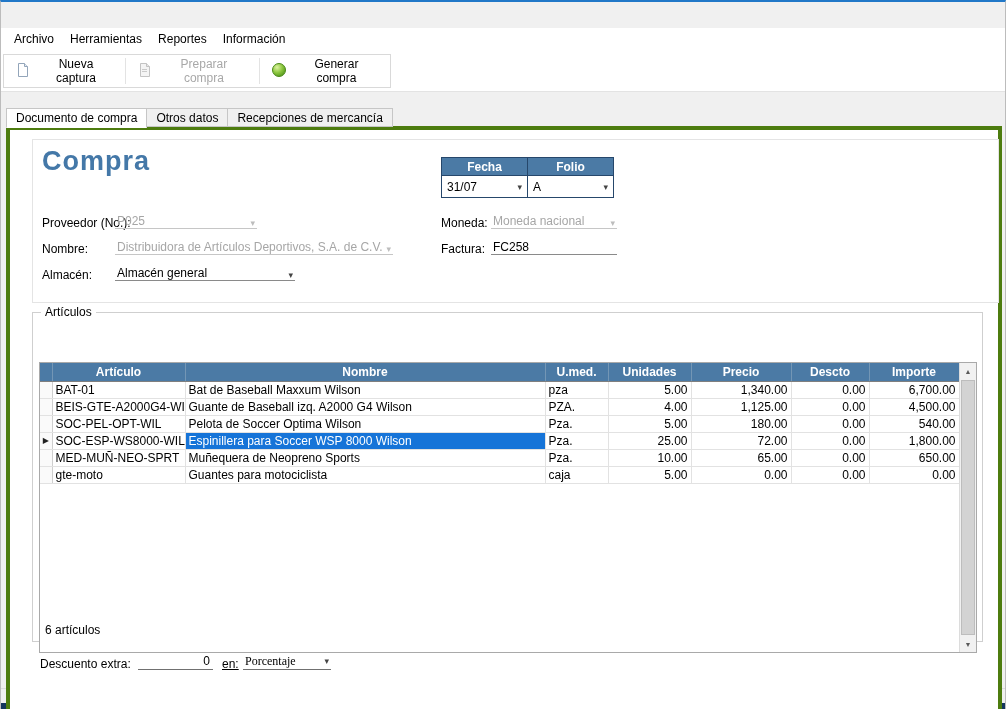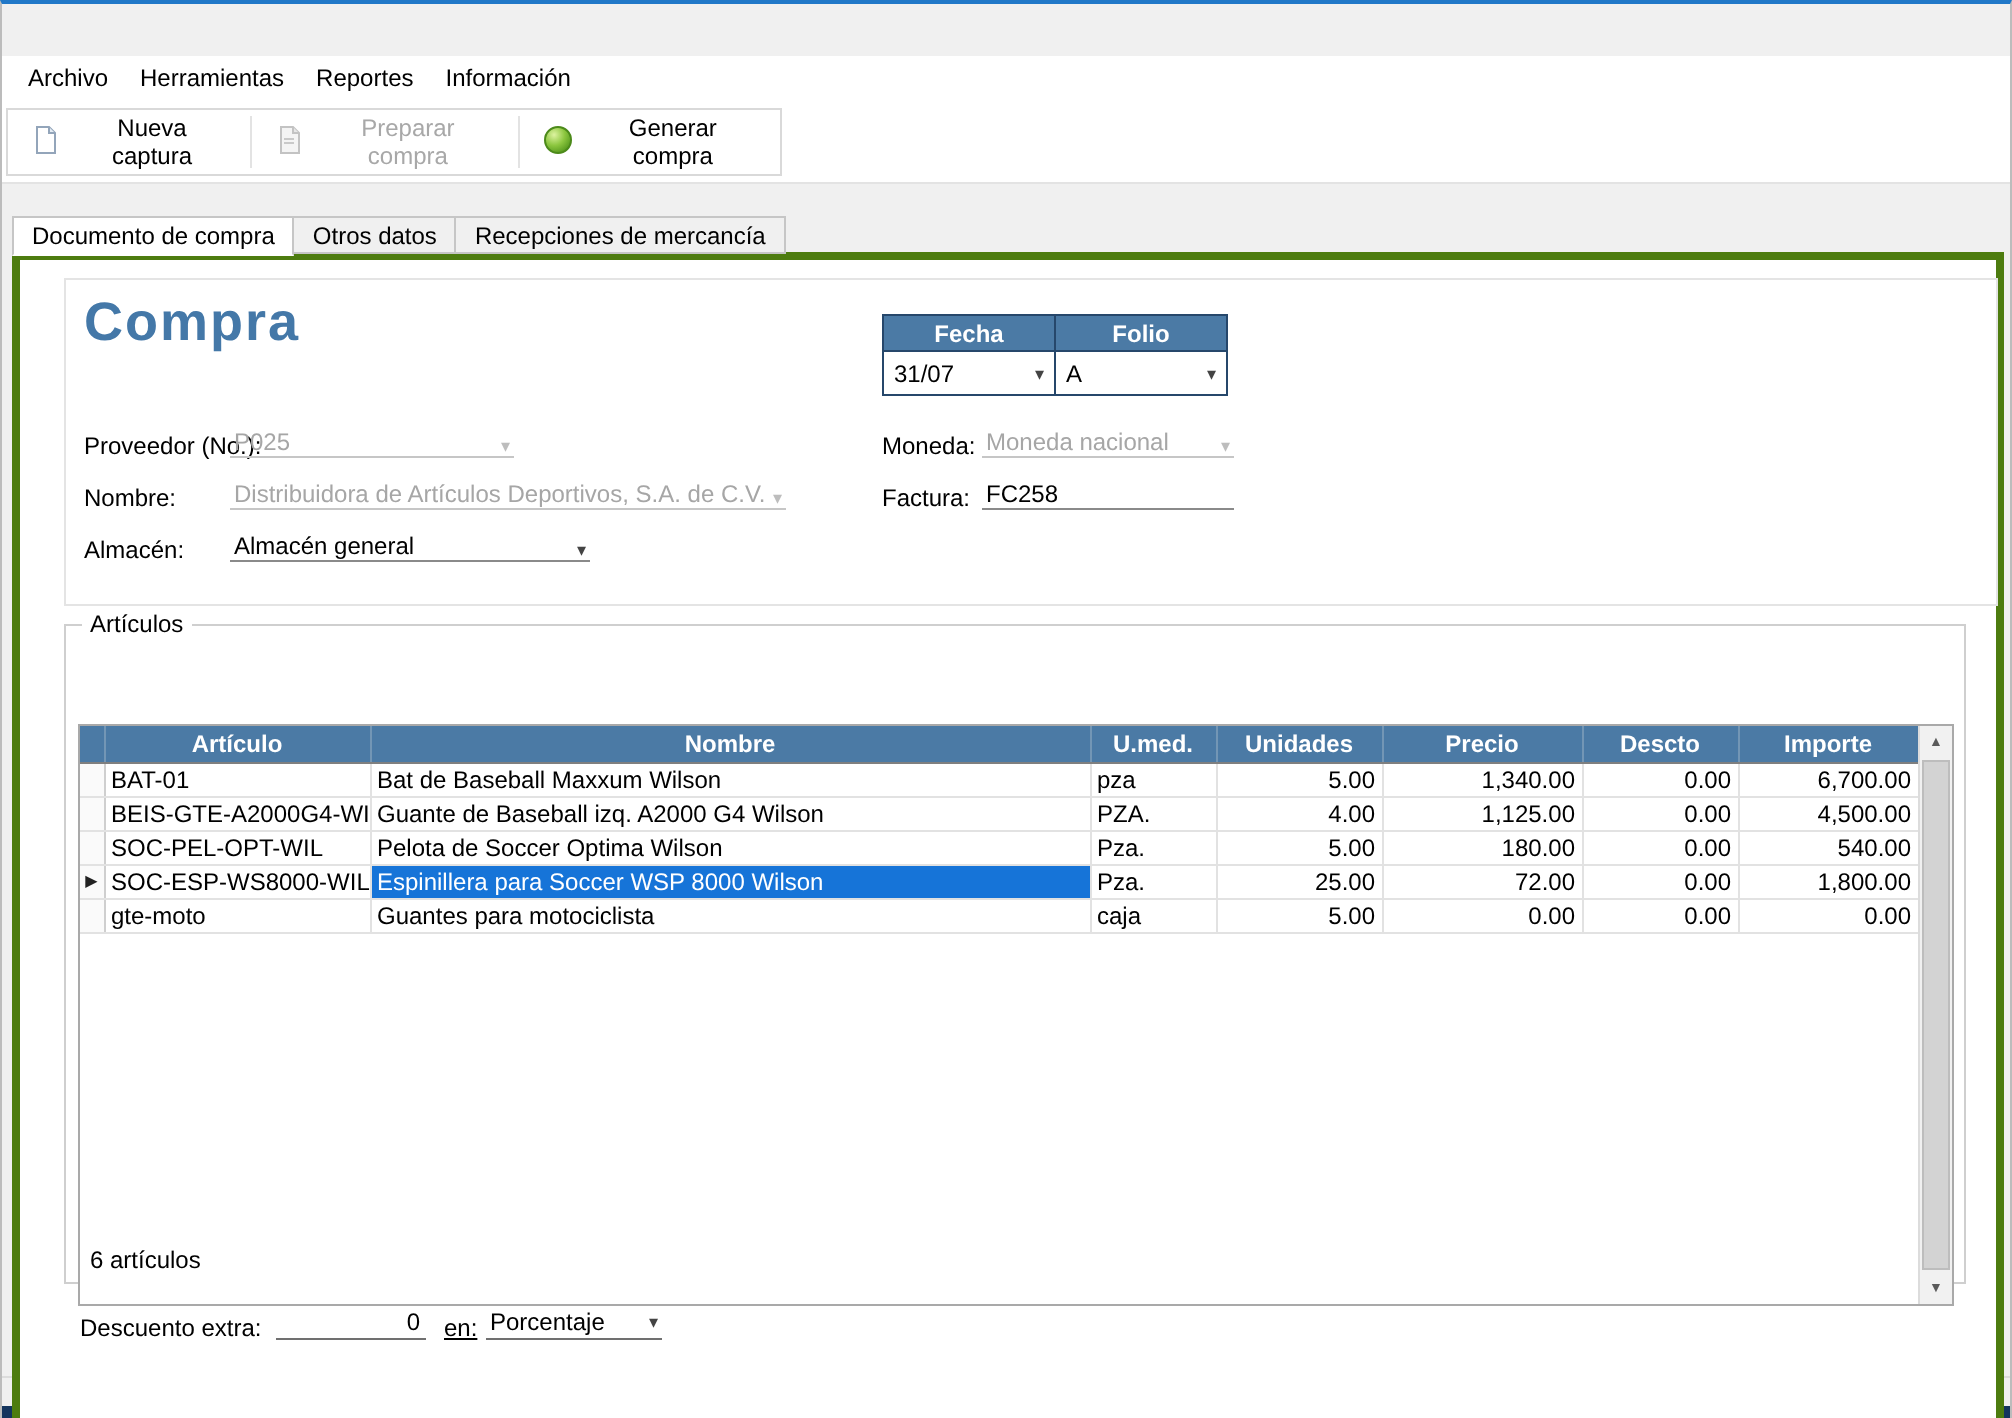--- a/index.html
+++ b/index.html
@@ -143,20 +143,21 @@
   .desc-input {
     position: absolute; left: 128px; top: 523px; width: 75px; height: 17px;
     display: flex; align-items: center; justify-content: flex-end;
     padding: 0 3px; border-bottom: 1px solid #707070;
   }
   .desc-en { position: absolute; left: 212px; top: 527px; text-decoration: underline; }
   .desc-combo {
     position: absolute; left: 233px; top: 523px; width: 88px; height: 17px;
     display: flex; align-items: center; padding: 0 2px;
     border-bottom: 1px solid #707070;
+    font-family: Liberation Serif, serif;
   }
   
   .statusbar {
     position: absolute; left: 0; right: 0; top: 686px; height: 17px;
     background: #f0f0f0; border-top: 1px solid #dcdcdc;
   }
   .sb-left { position: absolute; left: 8px; top: 2px; }
   .sb-div { position: absolute; left: 595px; top: 1px; bottom: 1px; width: 1px; background: #cfcfcf; }
   .sb-right { position: absolute; left: 603px; top: 2px; }
   .bottom-strip {
@@ -345,20 +346,30 @@
                 <td>SOC-ESP-WS8000-WIL</td>
                 <td class="focused">Espinillera para Soccer WSP 8000 Wilson</td>
                 <td>Pza.</td>
                 <td class="num">25.00</td>
                 <td class="num">72.00</td>
                 <td class="num">0.00</td>
                 <td class="num">1,800.00</td>
               </tr>
               <tr>
                 <td class="rowsel"></td>
+                <td>MED-MUÑ-NEO-SPRT</td>
+                <td>Muñequera de Neopreno Sports</td>
+                <td>Pza.</td>
+                <td class="num">10.00</td>
+                <td class="num">65.00</td>
+                <td class="num">0.00</td>
+                <td class="num">650.00</td>
+              </tr>
+              <tr>
+                <td class="rowsel"></td>
                 <td>gte-moto</td>
                 <td>Guantes para motociclista</td>
                 <td>caja</td>
                 <td class="num">5.00</td>
                 <td class="num">0.00</td>
                 <td class="num">0.00</td>
                 <td class="num">0.00</td>
               </tr>
             </tbody>
         </table>

